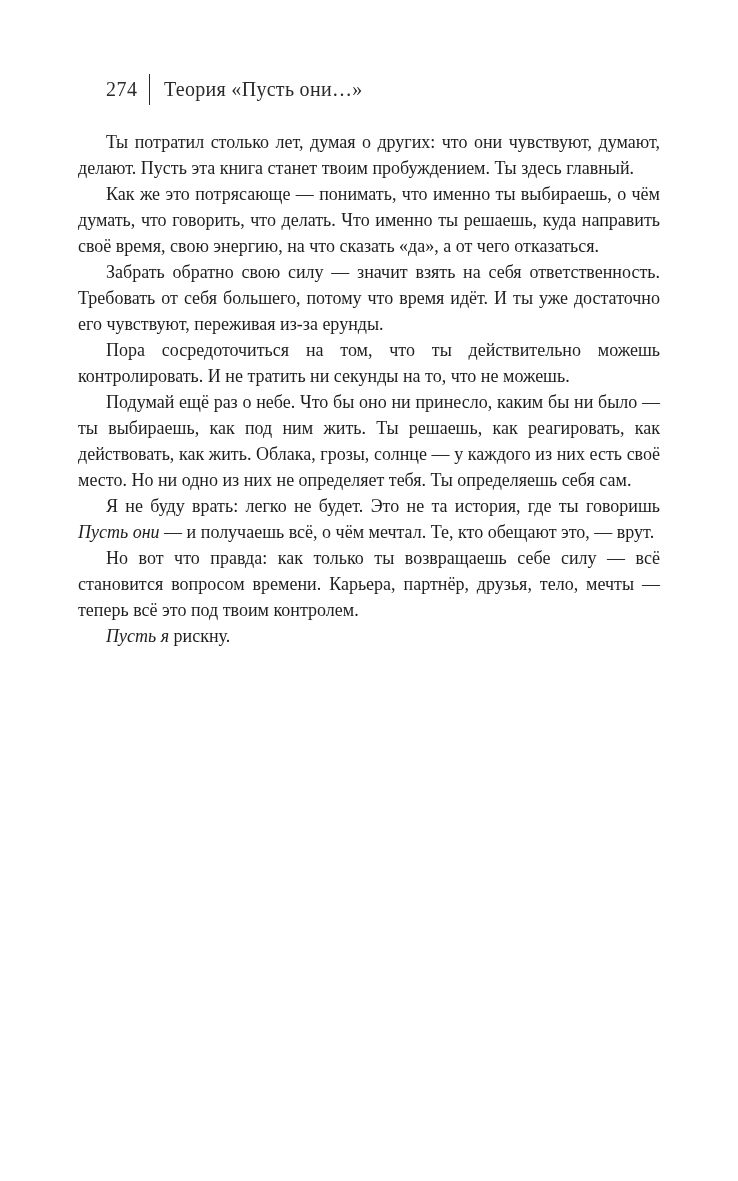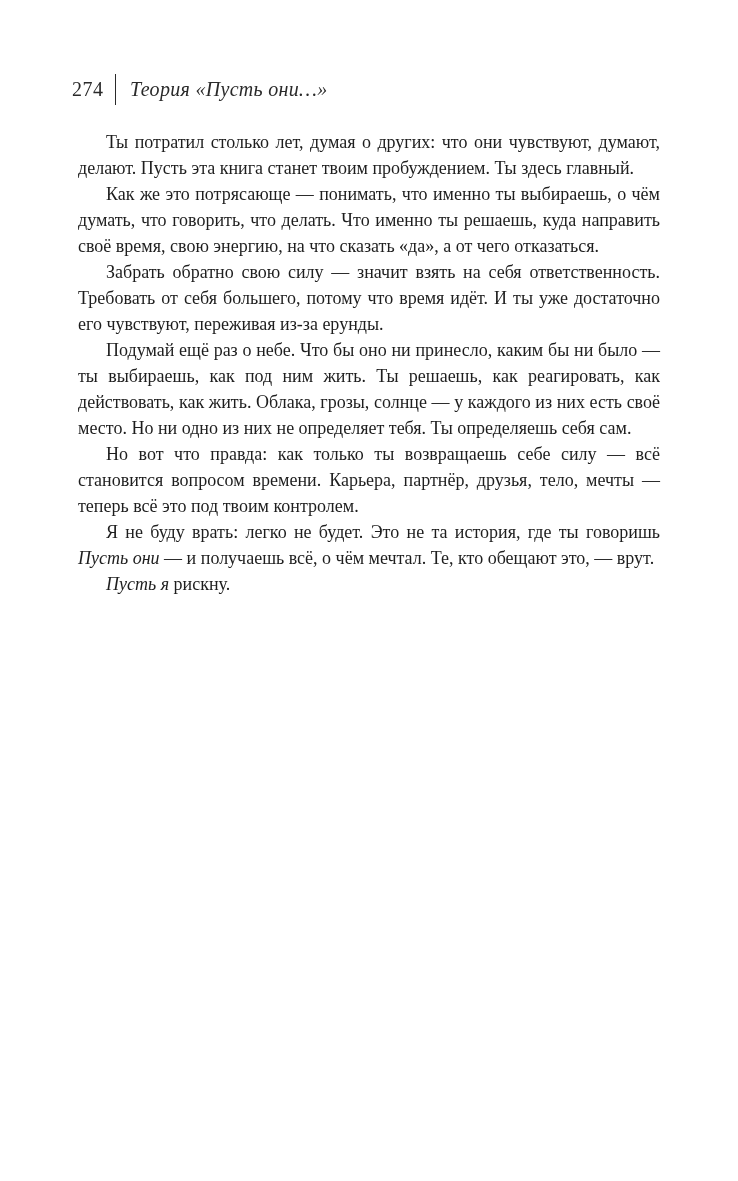--- a/index.html
+++ b/index.html
@@ -11,39 +11,38 @@
     position: relative;
     width: 738px;
     height: 1181px;
     background: #ffffff;
     overflow: hidden;
     font-family: "Liberation Serif", "DejaVu Serif", serif;
     color: #1e1e1e;
   }
   .running-header {
     position: absolute;
-    left: 72px;
+    left: 106px;
     top: 74px;
     display: flex;
     align-items: center;
     font-size: 20px;
     color: #2a2a2a;
   }
   .page-number {
     letter-spacing: 0.5px;
   }
   .header-divider {
     width: 1.5px;
     height: 31px;
     background: #2a2a2a;
     margin-left: 11px;
     margin-right: 14px;
   }
   .running-title {
-    font-style: italic;
     letter-spacing: 0.3px;
   }
   .page-body {
     position: absolute;
     left: 78px;
     top: 129px;
     width: 582px;
     font-size: 18px;
     line-height: 26px;
     text-align: justify;
@@ -63,18 +62,19 @@
 <div class="page">
   <div class="running-header">
     <span class="page-number">274</span>
     <span class="header-divider"></span>
     <span class="running-title">Теория «Пусть они…»</span>
   </div>
   <div class="page-body">
       <p><span>Ты потратил столько лет, думая о других: что они чувствуют, думают, делают. Пусть эта книга станет твоим пробуждением. Ты здесь главный.</span></p>
       <p><span>Как же это потрясающе — понимать, что именно ты выбираешь, о чём думать, что говорить, что делать. Что именно ты решаешь, куда направить своё время, свою энергию, на что сказать «да», а от чего отказаться.</span></p>
       <p><span>Забрать обратно свою силу — значит взять на себя ответственность. Требовать от себя большего, потому что время идёт. И ты уже достаточно его чувствуют, переживая из-за ерунды.</span></p>
+      <p><span>Пора сосредоточиться на том, что ты действительно можешь контролировать. И не тратить ни секунды на то, что не можешь.</span></p>
       <p><span>Подумай ещё раз о небе. Что бы оно ни принесло, каким бы ни было — ты выбираешь, как под ним жить. Ты решаешь, как реагировать, как действовать, как жить. Облака, грозы, солнце — у каждого из них есть своё место. Но ни одно из них не определяет тебя. Ты определяешь себя сам.</span></p>
+      <p><span>Я не буду врать: легко не будет. Это не та история, где ты говоришь </span><em>Пусть они</em><span> — и получаешь всё, о чём мечтал. Те, кто обещают это, — врут.</span></p>
       <p><span>Но вот что правда: как только ты возвращаешь себе силу — всё становится вопросом времени. Карьера, партнёр, друзья, тело, мечты — теперь всё это под твоим контролем.</span></p>
-      <p><span>Я не буду врать: легко не будет. Это не та история, где ты говоришь </span><em>Пусть они</em><span> — и получаешь всё, о чём мечтал. Те, кто обещают это, — врут.</span></p>
       <p><em>Пусть я</em><span> рискну.</span></p>
     </div>
 </div>
 
 </body></html>

